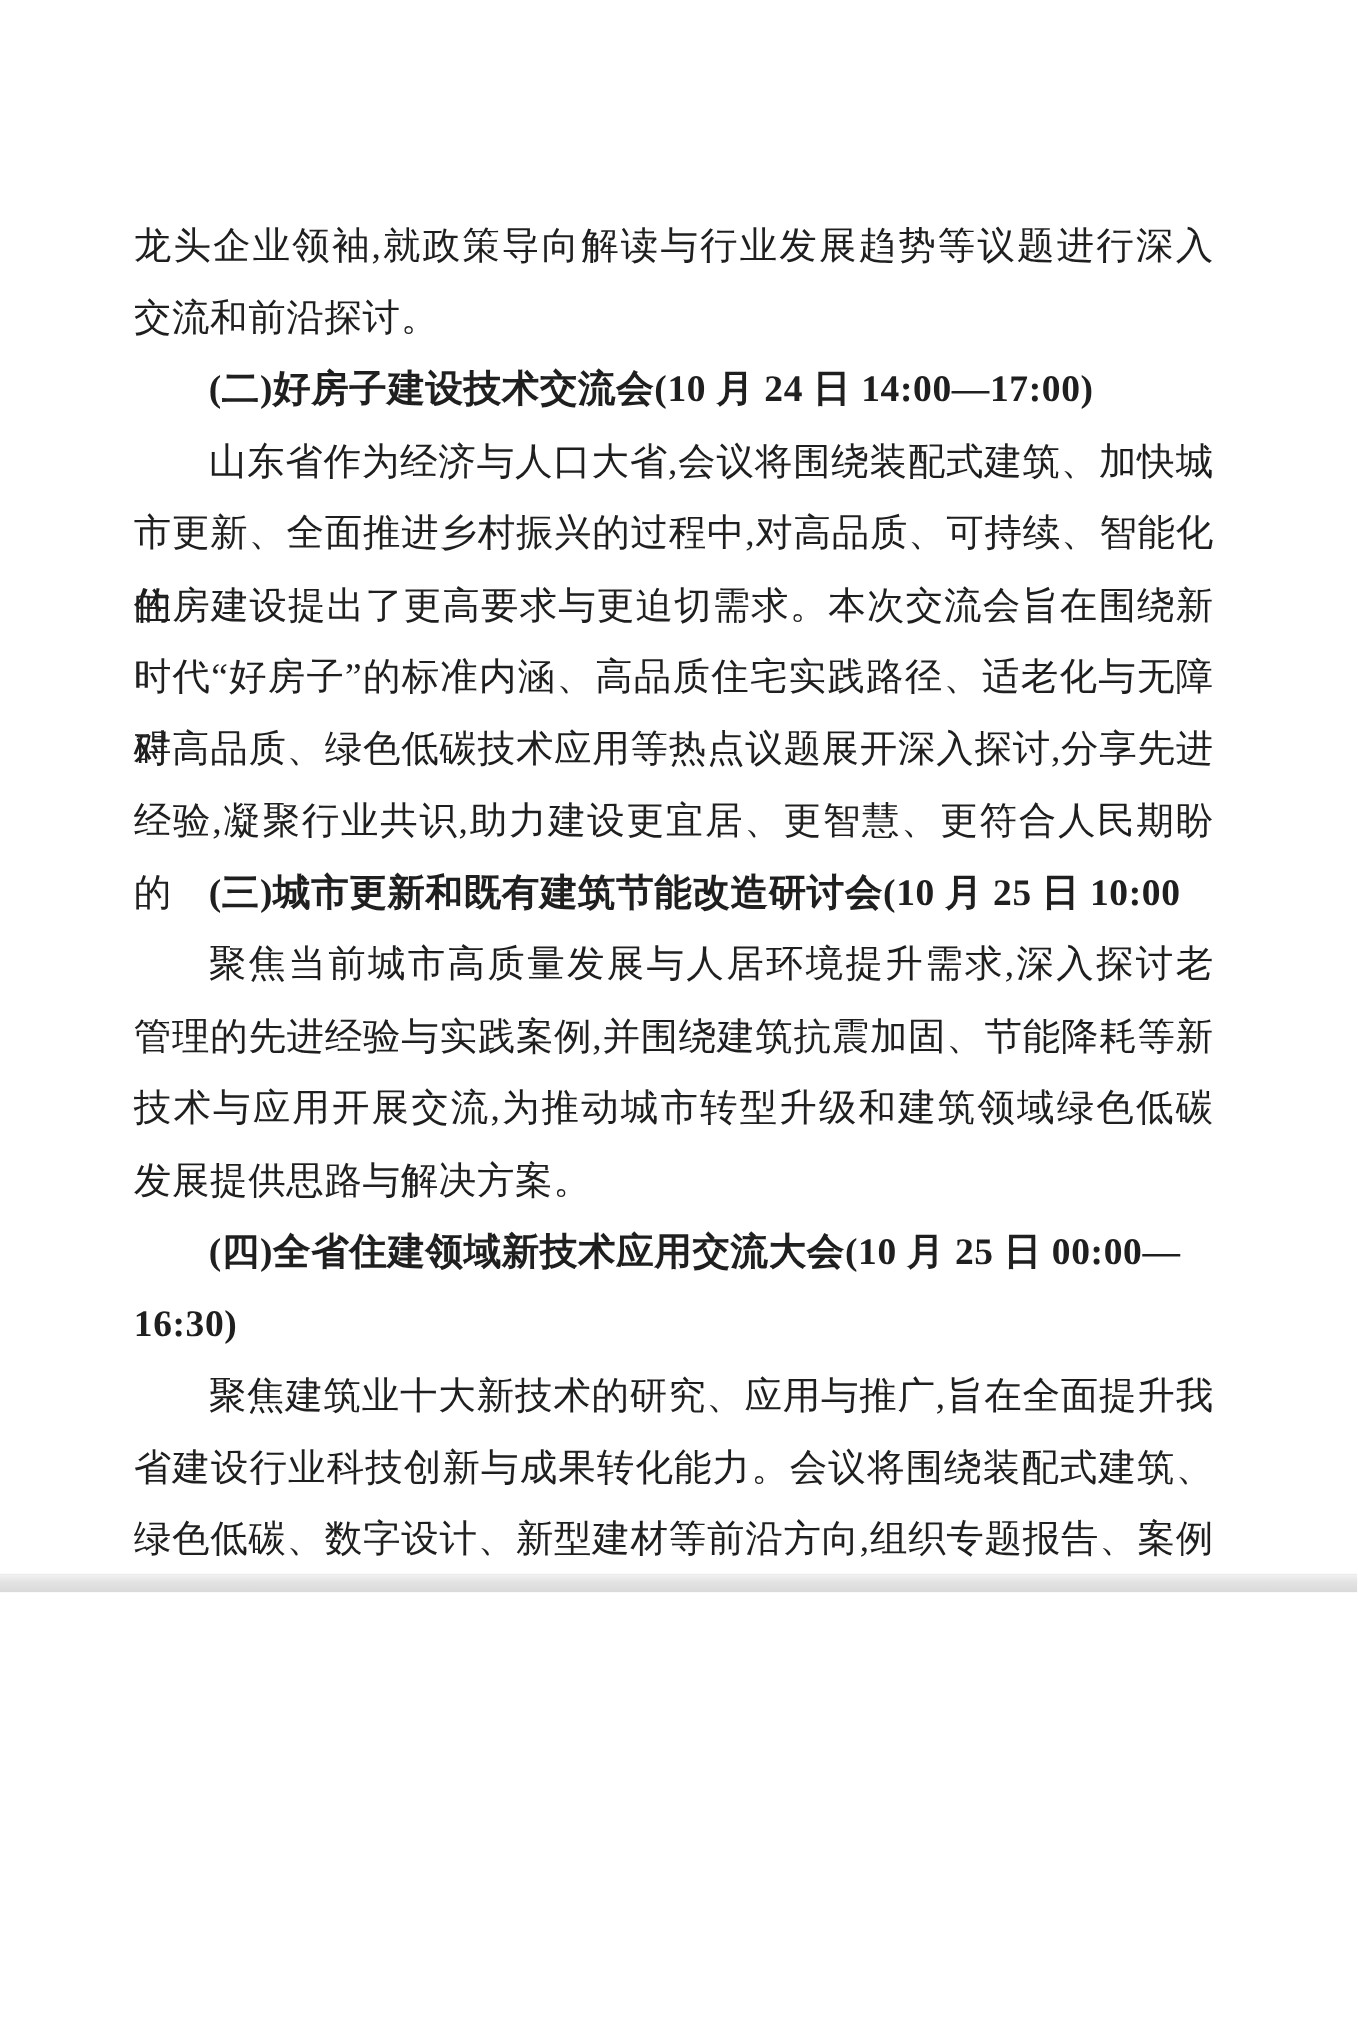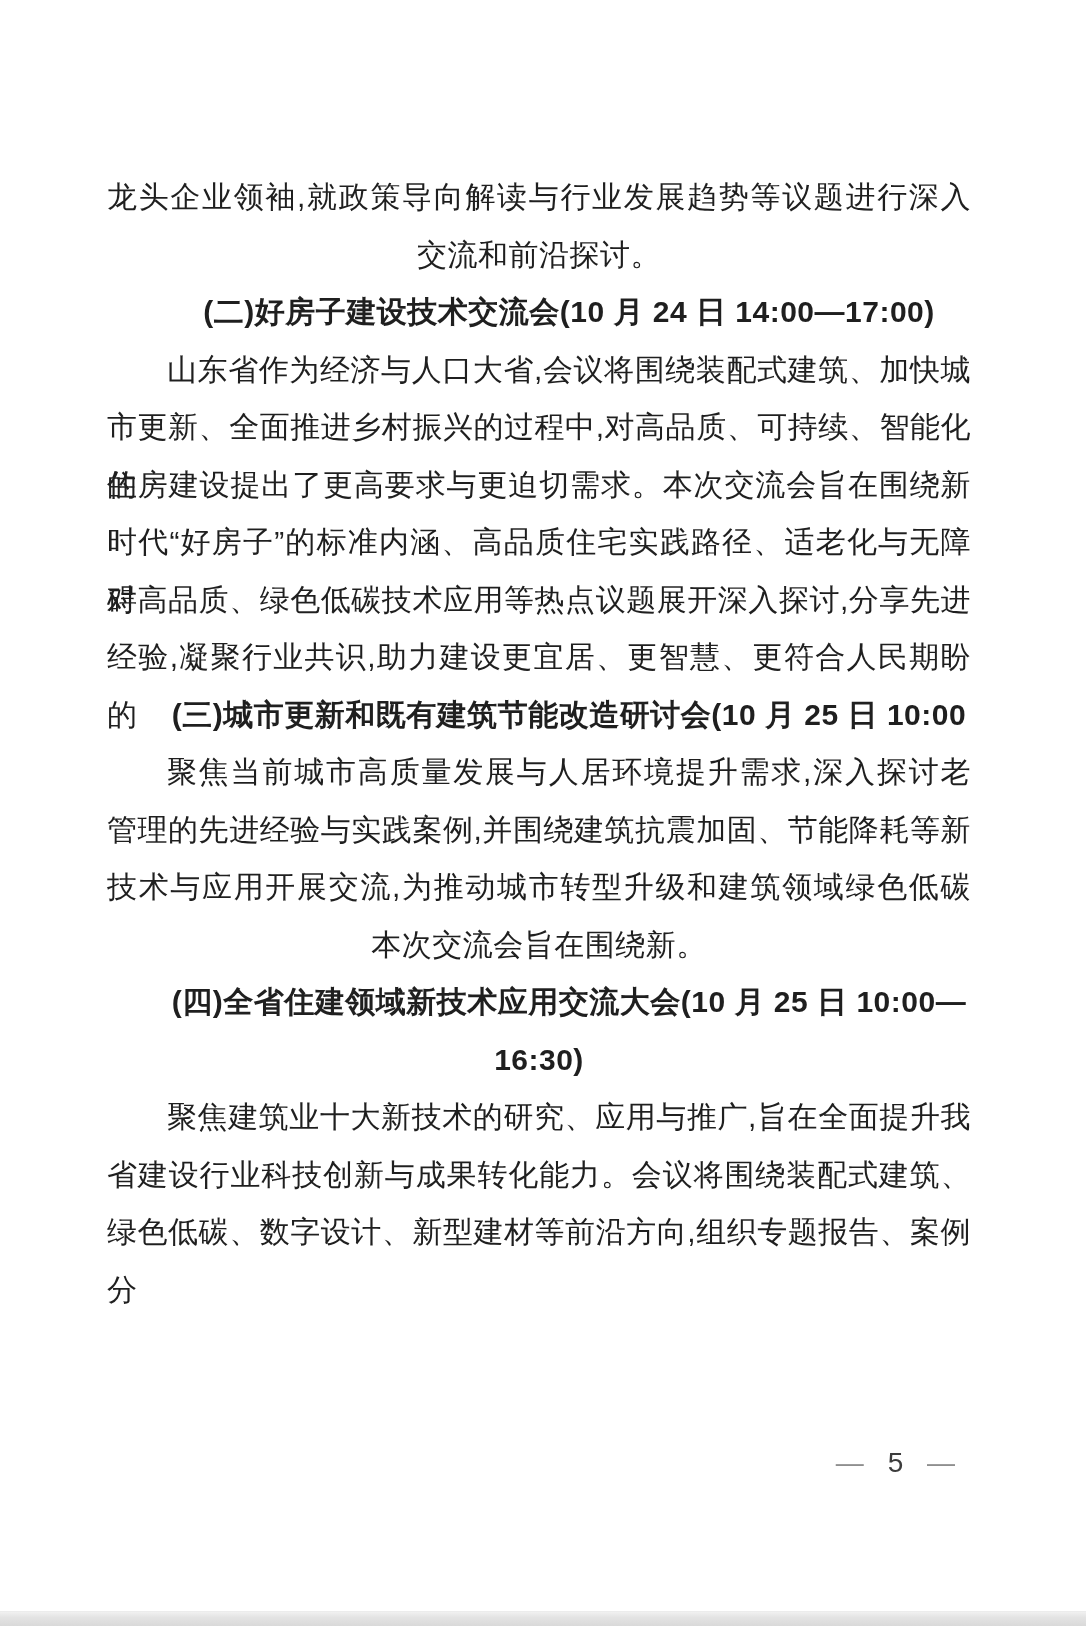--- a/index.html
+++ b/index.html
@@ -3,38 +3,38 @@
 <meta charset="utf-8">
 <style>
   html, body {
     margin: 0;
     padding: 0;
     background: #ffffff;
   }
   .page {
     position: relative;
     width: 1086px;
-    height: 1626px;
+    height: 1274px;
     background: #ffffff;
     overflow: hidden;
-    font-family: Liberation Sans, sans-serif;
+    font-family: Liberation Serif, serif;
   }
   .text-block {
     position: absolute;
     left: 107px;
     top: 168px;
     width: 864px;
     font-size: 30px;
     line-height: 57.5px;
     color: #1f1f1f;
     letter-spacing: 0.5px;
   }
   .line {
     height: 57.5px;
-    text-align: center;
+    text-align: left;
   }
   .line.justify {
     text-align: justify;
     text-align-last: justify;
   }
   .line.indent {
     padding-left: 60px;
   }
   .line.heading {
     font-weight: 700;
@@ -85,22 +85,22 @@
     <div class="line justify indent">山东省作为经济与人口大省,会议将围绕装配式建筑、加快城</div>
     <div class="line justify">市更新、全面推进乡村振兴的过程中,对高品质、可持续、智能化的</div>
     <div class="line justify">住房建设提出了更高要求与更迫切需求。本次交流会旨在围绕新</div>
     <div class="line justify">时代“好房子”的标准内涵、高品质住宅实践路径、适老化与无障碍</div>
     <div class="line justify">对高品质、绿色低碳技术应用等热点议题展开深入探讨,分享先进</div>
     <div class="line justify">经验,凝聚行业共识,助力建设更宜居、更智慧、更符合人民期盼的</div>
     <div class="line heading indent">(三)城市更新和既有建筑节能改造研讨会(10 月 25 日 10:00</div>
     <div class="line justify indent">聚焦当前城市高质量发展与人居环境提升需求,深入探讨老</div>
     <div class="line justify">管理的先进经验与实践案例,并围绕建筑抗震加固、节能降耗等新</div>
     <div class="line justify">技术与应用开展交流,为推动城市转型升级和建筑领域绿色低碳</div>
-    <div class="line">本次交流会旨在围绕新。</div>
-    <div class="line heading indent">(四)全省住建领域新技术应用交流大会(10 月 25 日 10:00—</div>
+    <div class="line">发展提供思路与解决方案。</div>
+    <div class="line heading indent">(四)全省住建领域新技术应用交流大会(10 月 25 日 00:00—</div>
     <div class="line heading">16:30)</div>
     <div class="line justify indent">聚焦建筑业十大新技术的研究、应用与推广,旨在全面提升我</div>
     <div class="line justify">省建设行业科技创新与成果转化能力。会议将围绕装配式建筑、</div>
     <div class="line justify">绿色低碳、数字设计、新型建材等前沿方向,组织专题报告、案例分</div>
   </div>
 
   <div class="footer">
     <span class="footer-inner">
       <span class="dash">—</span>
       <span class="num">5</span>

